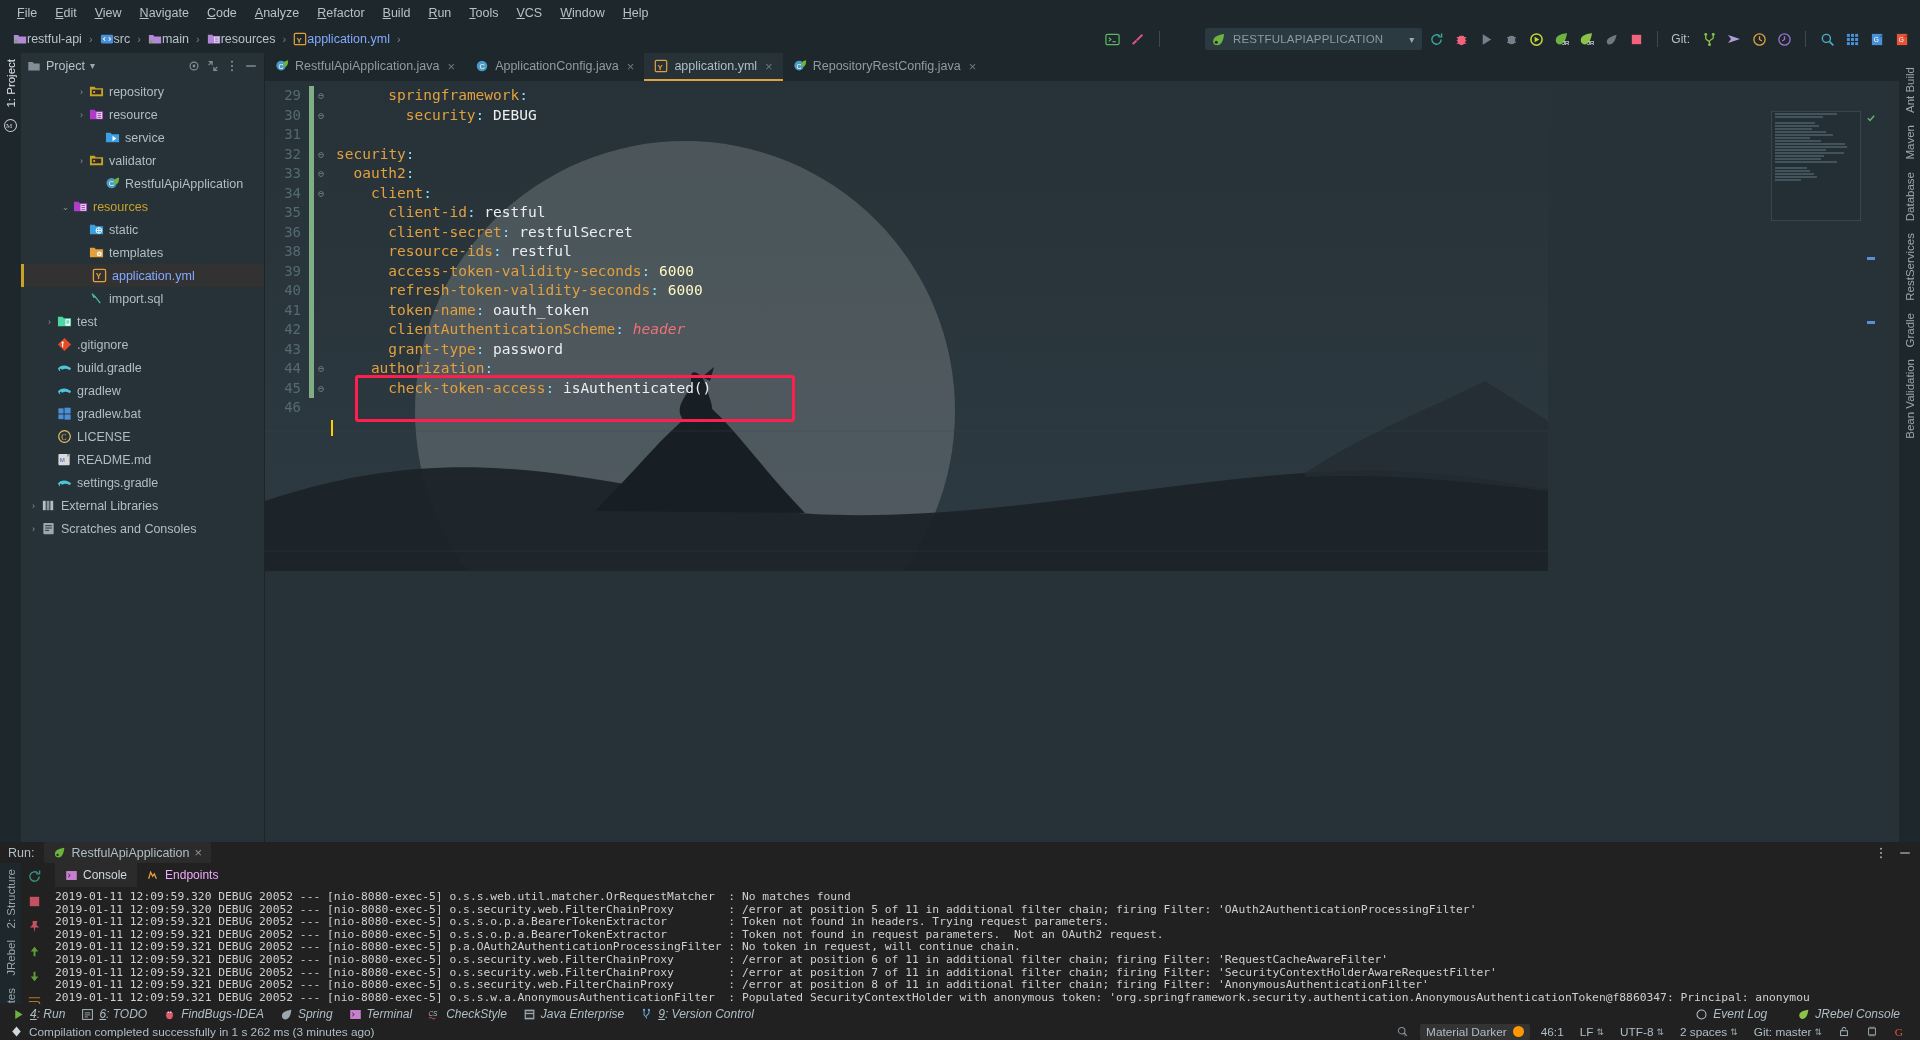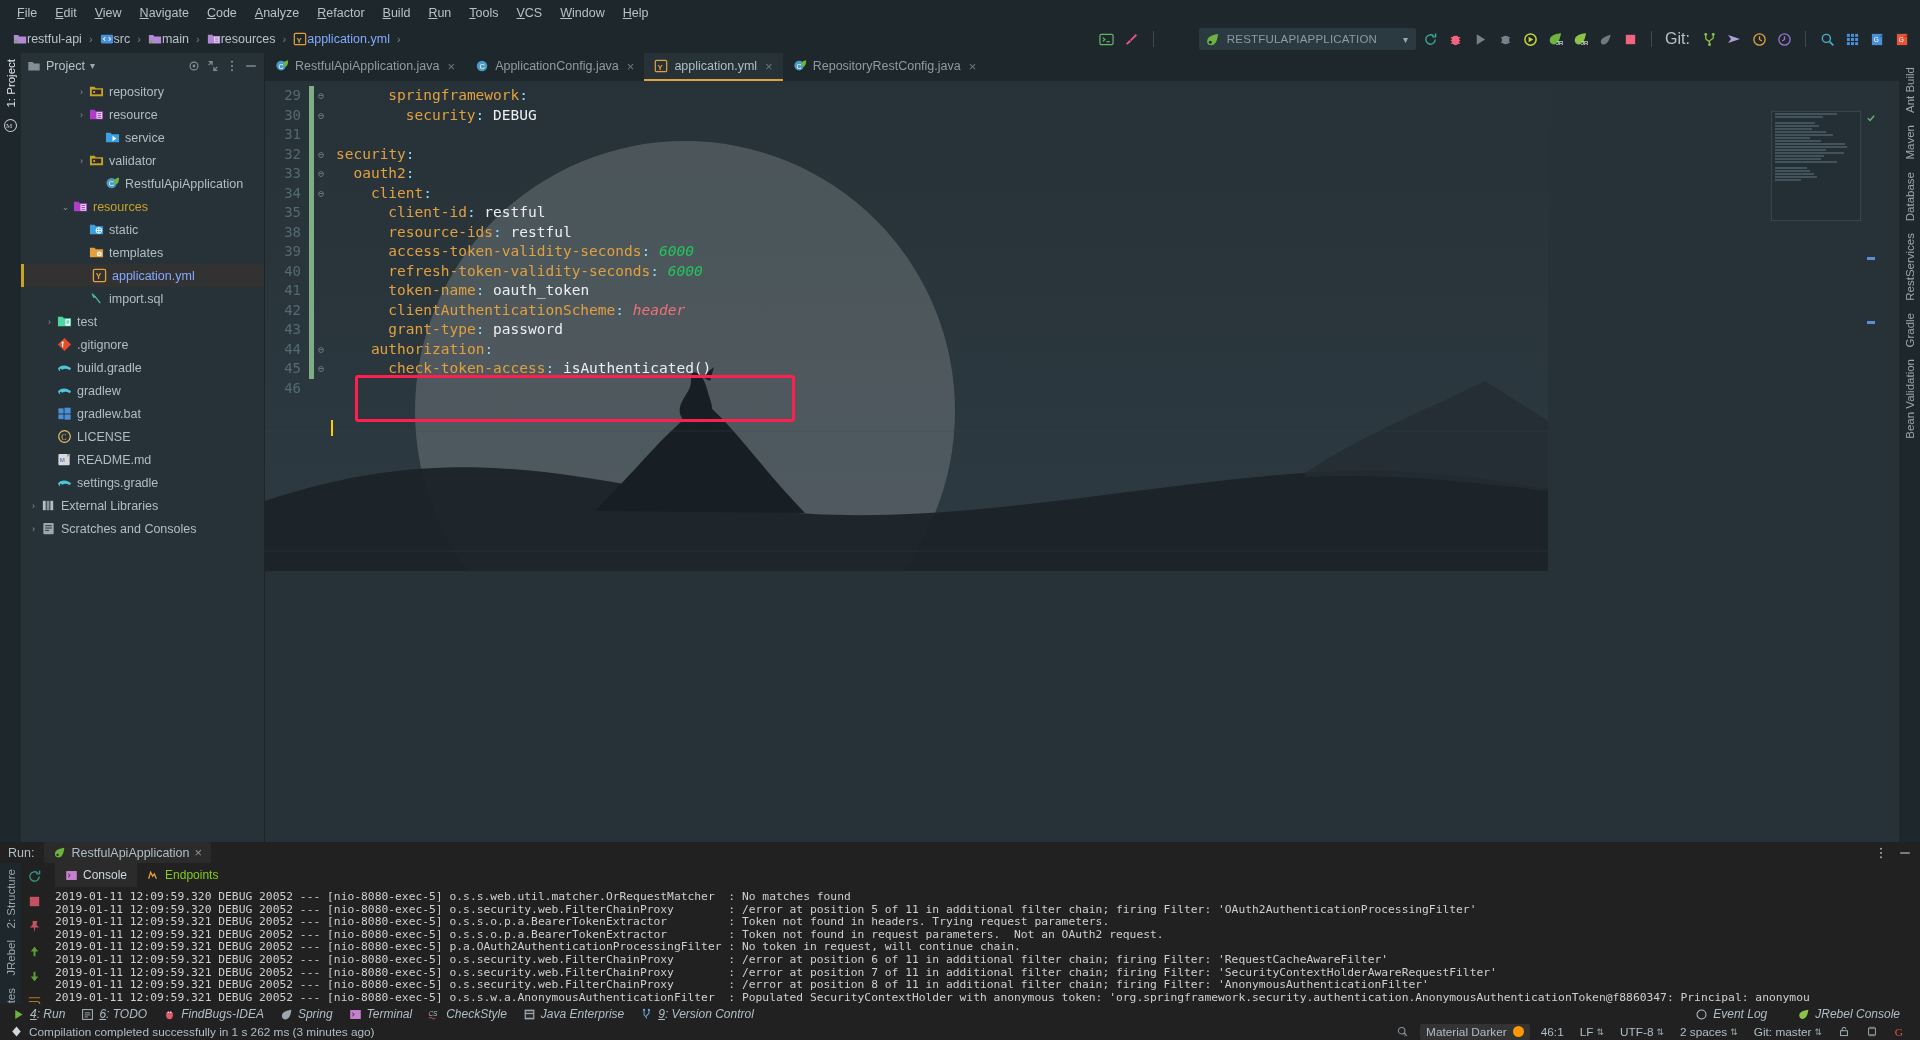--- a/index.html
+++ b/index.html
@@ -30,21 +30,21 @@
   .crumb-sep { color: #70818c; padding: 0 2px; font-size: 11px; }
   .tbspacer { flex: 1 1 auto; }
   .tbicons { display: flex; align-items: center; gap: 9px; padding-right: 10px; }
   .tbicon { width: 16px; height: 16px; display: inline-flex; align-items: center; justify-content: center; }
   .runcfg {
     display: flex; align-items: center; gap: 6px; background: #2b3940; border-radius: 2px;
     padding: 2px 8px 2px 6px; margin: 0 6px; height: 22px;
   }
   .runcfg .lbl { font-size: 11.5px; color: #8c9aa3; letter-spacing: .2px; }
   .tbsep { width: 1px; height: 16px; background: #3b4a52; margin: 0 4px; }
-  .gitlbl { font-size: 16px; color: #b6c2c9; margin-right: 2px;}
+  .gitlbl { font-size: 12px; color: #b6c2c9; margin-right: 2px;}
 
   
   .main { position: absolute; top: 53px; left: 0; right: 0; bottom: 198px; display: flex; }
 
   
   .leftstrip {
     width: 21px; background: #1e272c; position: relative; flex: 0 0 21px;
     display: flex; flex-direction: column; align-items: center;
   }
   .vtab {
@@ -93,21 +93,21 @@
     padding-top: 5px;
   }
   .cline { height: 19.5px; display: flex; align-items: center; position: relative; white-space: pre; }
   .lnum { width: 44px; text-align: right; color: #546a72; padding-right: 8px; flex: 0 0 44px; font-size: 14px;}
   .fold { width: 14px; flex: 0 0 14px; text-align: center; color: #70838c; font-size: 10px; position: relative; }
   .vcsbar { width: 5px; flex: 0 0 5px; align-self: stretch; }
   .ctext { padding-left: 8px; }
   .k  { color: #e2a03f; }  
   .p  { color: #89ddff; }  
   .v  { color: #eceff1; }  
-  .n  { color: #22c55e; font-style: italic; }  
+  .n  { color: #fef9c3; }  
   .it { color: #f07178; font-style: italic; }
 
   .redbox {
     position: absolute; border: 3px solid #ff1f4f; border-radius: 3px;
     pointer-events: none;
   }
   .caret { position: absolute; width: 2px; background: #ffcc00; }
 
   
   .rightmarks { position: absolute; top: 28px; right: 21px; width: 14px; bottom: 0; }
@@ -129,21 +129,21 @@
   }
   .runheader .rlabel { color: #b0bec5; }
   .runheader .rtab { display: flex; align-items: center; gap: 5px; background: #2b2b2b; padding: 3px 9px; border-radius: 2px;}
   .runheader .sp { flex: 1; }
   .runbody { flex: 1; display: flex; position: relative; }
   .runside { width: 21px; flex: 0 0 21px; background: #1e272c; display:flex; flex-direction:column; align-items:center;}
   .runtoolcol { width: 28px; flex: 0 0 28px; background: #212121; display: flex; flex-direction: column; align-items: center; gap: 9px; padding-top: 6px;}
   .runtoolcol .ti { width: 16px; height: 16px; opacity: .85; }
   .consolewrap { flex: 1; position: relative; background: #212121; overflow: hidden; }
   .ctabs { height: 24px; display: flex; align-items: stretch; padding-left: 6px; }
-  .ctab { display: flex; align-items: center; gap: 5px; font-size: 12px; color: #84cc16; padding: 0 10px; }
+  .ctab { display: flex; align-items: center; gap: 5px; font-size: 12px; color: #f0abfc; padding: 0 10px; }
   .ctab.active { background: #2b2b2b; color: #cfd8dc; }
   .console {
     position: absolute; top: 24px; left: 0; right: 10px; bottom: 10px; overflow: hidden;
     font-family: "DejaVu Sans Mono", monospace; font-size: 11.3px; line-height: 12.6px;
     color: #cfcfcf; padding: 4px 0 0 6px; white-space: pre;
   }
   .logline { white-space: pre; }
 
   
   .bottombar {
@@ -751,20 +751,21 @@
         </div>
 
         <div class="codebody" id="codebody">
             <div class="cline"><span class="lnum">29</span><span class="vcsbar" style="background:#7fae85"></span><span class="fold">⊖</span><span class="ctext" style="padding-left:60.32000000000001px"><span class="k">springframework</span><span class="p">:</span></span></div>
             <div class="cline"><span class="lnum">30</span><span class="vcsbar" style="background:#7fae85"></span><span class="fold">⊖</span><span class="ctext" style="padding-left:77.76px"><span class="k">security</span><span class="p">: </span><span class="v">DEBUG</span></span></div>
             <div class="cline"><span class="lnum">31</span><span class="vcsbar" style="background:#7fae85"></span><span class="fold"></span><span class="ctext" style="padding-left:8px"></span></div>
             <div class="cline"><span class="lnum">32</span><span class="vcsbar" style="background:#7fae85"></span><span class="fold">⊖</span><span class="ctext" style="padding-left:8px"><span class="k">security</span><span class="p">:</span></span></div>
             <div class="cline"><span class="lnum">33</span><span class="vcsbar" style="background:#7fae85"></span><span class="fold">⊖</span><span class="ctext" style="padding-left:25.44px"><span class="k">oauth2</span><span class="p">:</span></span></div>
             <div class="cline"><span class="lnum">34</span><span class="vcsbar" style="background:#7fae85"></span><span class="fold">⊖</span><span class="ctext" style="padding-left:42.88px"><span class="k">client</span><span class="p">:</span></span></div>
             <div class="cline"><span class="lnum">35</span><span class="vcsbar" style="background:#7fae85"></span><span class="fold"></span><span class="ctext" style="padding-left:60.32000000000001px"><span class="k">client-id</span><span class="p">: </span><span class="v">restful</span></span></div>
+            <div class="cline"><span class="lnum">36</span><span class="vcsbar" style="background:#7fae85"></span><span class="fold"></span><span class="ctext" style="padding-left:60.32000000000001px"><span class="k">client-secret</span><span class="p">: </span><span class="v">restfulSecret</span></span></div>
             <div class="cline"><span class="lnum">38</span><span class="vcsbar" style="background:#7fae85"></span><span class="fold"></span><span class="ctext" style="padding-left:60.32000000000001px"><span class="k">resource-ids</span><span class="p">: </span><span class="v">restful</span></span></div>
             <div class="cline"><span class="lnum">39</span><span class="vcsbar" style="background:#7fae85"></span><span class="fold"></span><span class="ctext" style="padding-left:60.32000000000001px"><span class="k">access-token-validity-seconds</span><span class="p">: </span><span class="n">6000</span></span></div>
             <div class="cline"><span class="lnum">40</span><span class="vcsbar" style="background:#7fae85"></span><span class="fold"></span><span class="ctext" style="padding-left:60.32000000000001px"><span class="k">refresh-token-validity-seconds</span><span class="p">: </span><span class="n">6000</span></span></div>
             <div class="cline"><span class="lnum">41</span><span class="vcsbar" style="background:#7fae85"></span><span class="fold"></span><span class="ctext" style="padding-left:60.32000000000001px"><span class="k">token-name</span><span class="p">: </span><span class="v">oauth_token</span></span></div>
             <div class="cline"><span class="lnum">42</span><span class="vcsbar" style="background:#7fae85"></span><span class="fold"></span><span class="ctext" style="padding-left:60.32000000000001px"><span class="k">clientAuthenticationScheme</span><span class="p">: </span><span class="it">header</span></span></div>
             <div class="cline"><span class="lnum">43</span><span class="vcsbar" style="background:#7fae85"></span><span class="fold"></span><span class="ctext" style="padding-left:60.32000000000001px"><span class="k">grant-type</span><span class="p">: </span><span class="v">password</span></span></div>
             <div class="cline"><span class="lnum">44</span><span class="vcsbar" style="background:#7fae85"></span><span class="fold">⊖</span><span class="ctext" style="padding-left:42.88px"><span class="k">authorization</span><span class="p">:</span></span></div>
             <div class="cline"><span class="lnum">45</span><span class="vcsbar" style="background:#7fae85"></span><span class="fold">⊖</span><span class="ctext" style="padding-left:60.32000000000001px"><span class="k">check-token-access</span><span class="p">: </span><span class="v">isAuthenticated()</span></span></div>
             <div class="cline"><span class="lnum">46</span><span class="vcsbar" style="background:transparent"></span><span class="fold"></span><span class="ctext" style="padding-left:8px"></span></div>
             <div class="caret" style="top: 338.5px; left: 66px; height: 16px;"></div>

